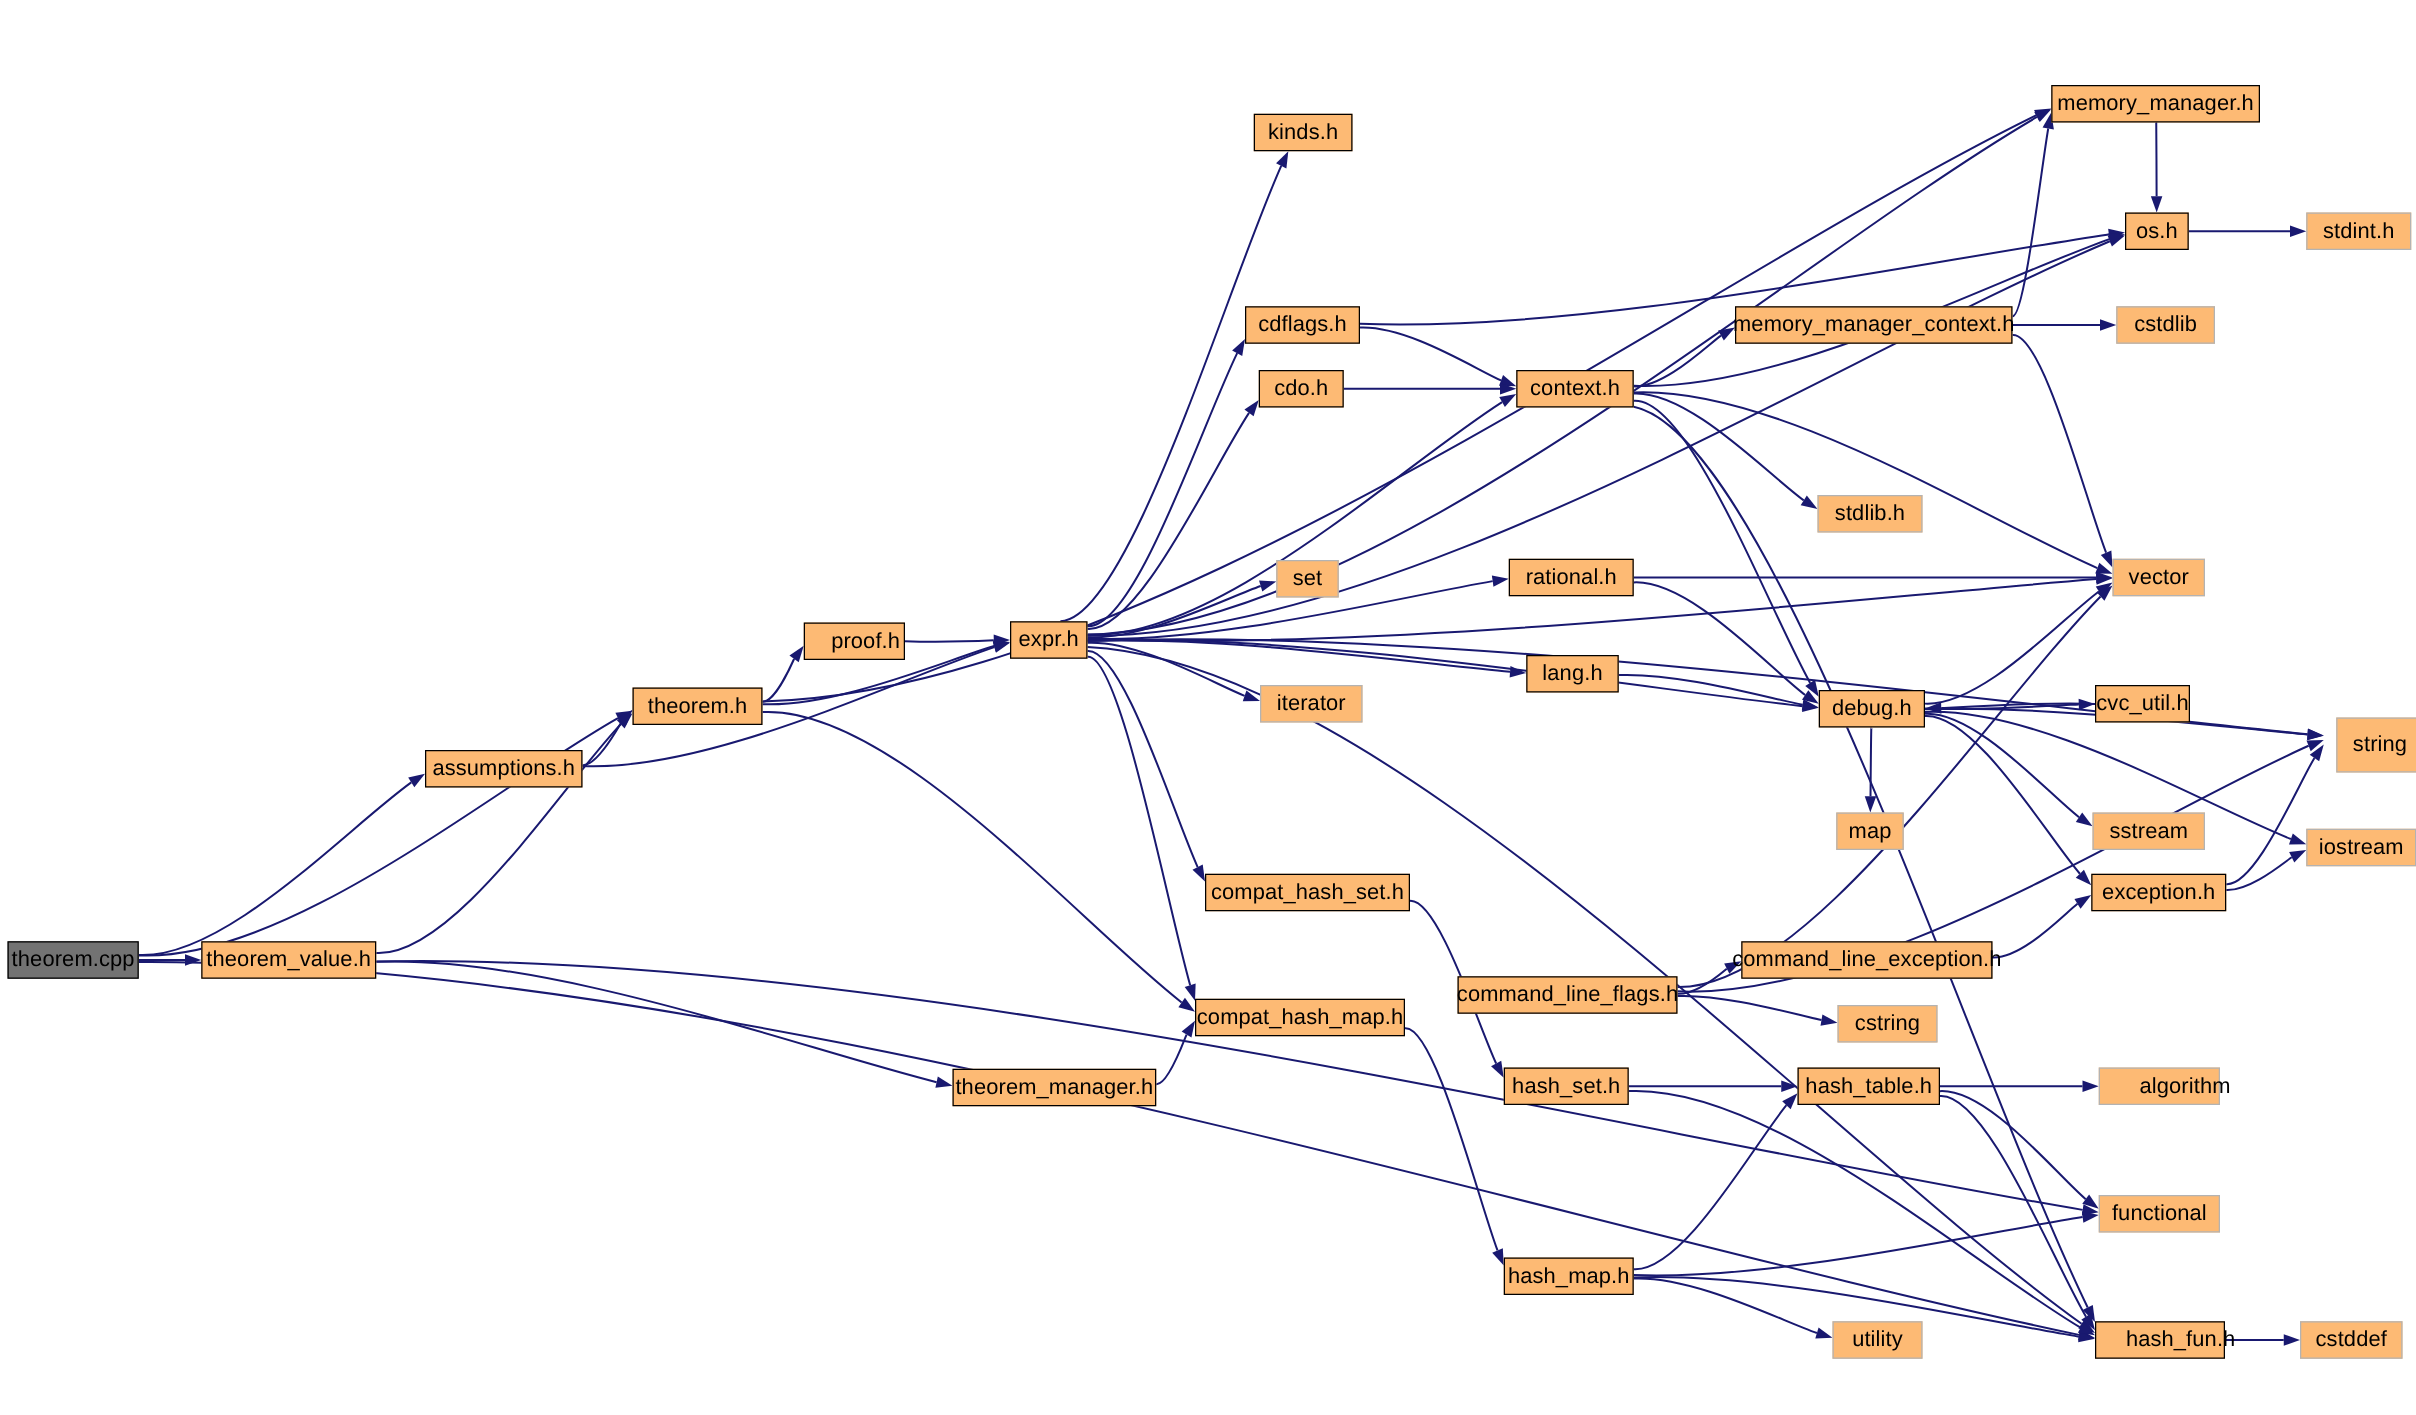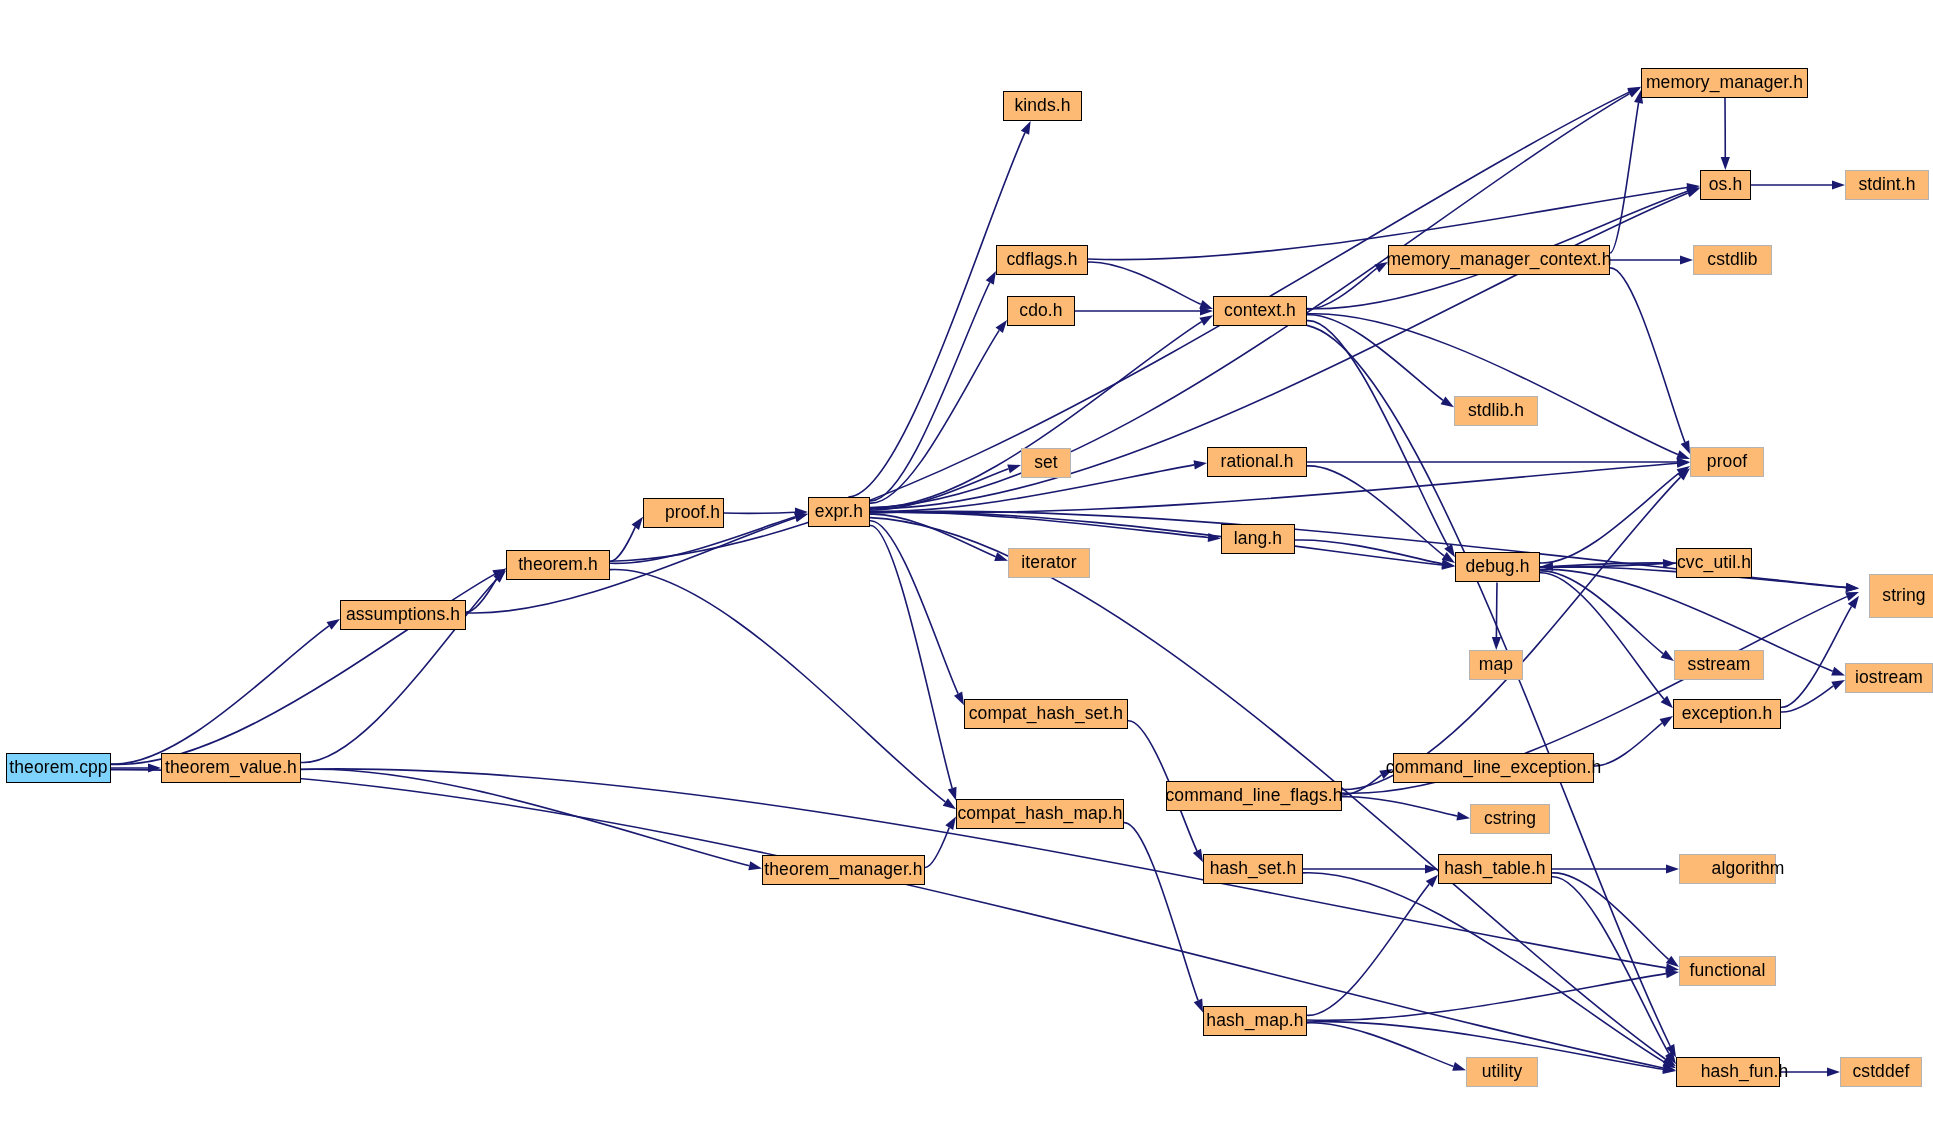--- a/index.html
+++ b/index.html
@@ -4,21 +4,21 @@
 <style>
   html,body{margin:0;padding:0;background:#ffffff;}
   body{font-family:"Liberation Sans", sans-serif;}
   #graph-root{position:relative;width:1933px;height:1132px;background:#ffffff;overflow:hidden;}
   svg.edges{position:absolute;left:0;top:0;width:1933px;height:1132px;}
   .node{position:absolute;box-sizing:border-box;display:flex;align-items:center;justify-content:center;
         background:#fdba74;white-space:nowrap;}
   .node .lbl{font-size:17.5px;line-height:1;color:#000000;letter-spacing:0.1px;}
   .node.local{border:1.5px solid #000000;}
   .node.system{border:1.5px solid #b3b3b3;}
-  .node.root{border:1.5px solid #000000;background:#7dd3fc;}
+  .node.root{border:1.5px solid #000000;background:#737373;}
   .edge-path{fill:none;stroke:#191970;stroke-width:1.6px;}
   .arrow-head{fill:#191970;stroke:none;}
 </style>
 </head>
 <body>
 
 <div id="graph-root">
   <svg class="edges" viewBox="0 0 1933 1132" preserveAspectRatio="none">
       <path class="edge-path" d="M 111 768 C 126 768 147 768 148 768"></path>
       <polygon class="arrow-head" points="161,768 148,772.6 148,763.4"></polygon>
@@ -220,21 +220,21 @@
       <div class="node system" style="left: 1454px; top: 396px; width: 84px; height: 30px;">
         <span class="lbl">stdlib.h</span>
       </div>
       <div class="node system" style="left: 1021px; top: 448px; width: 50px; height: 30px;">
         <span class="lbl">set</span>
       </div>
       <div class="node local" style="left: 1207px; top: 447px; width: 100px; height: 30px;">
         <span class="lbl">rational.h</span>
       </div>
       <div class="node system" style="left: 1690px; top: 447px; width: 74px; height: 30px;">
-        <span class="lbl">proof</span>
+        <span class="lbl">vector</span>
       </div>
       <div class="node system" style="left: 1008px; top: 548px; width: 82px; height: 30px;">
         <span class="lbl">iterator</span>
       </div>
       <div class="node local" style="left: 1221px; top: 524px; width: 74px; height: 30px;">
         <span class="lbl">lang.h</span>
       </div>
       <div class="node local" style="left: 1455px; top: 552px; width: 85px; height: 30px;">
         <span class="lbl">debug.h</span>
       </div>

